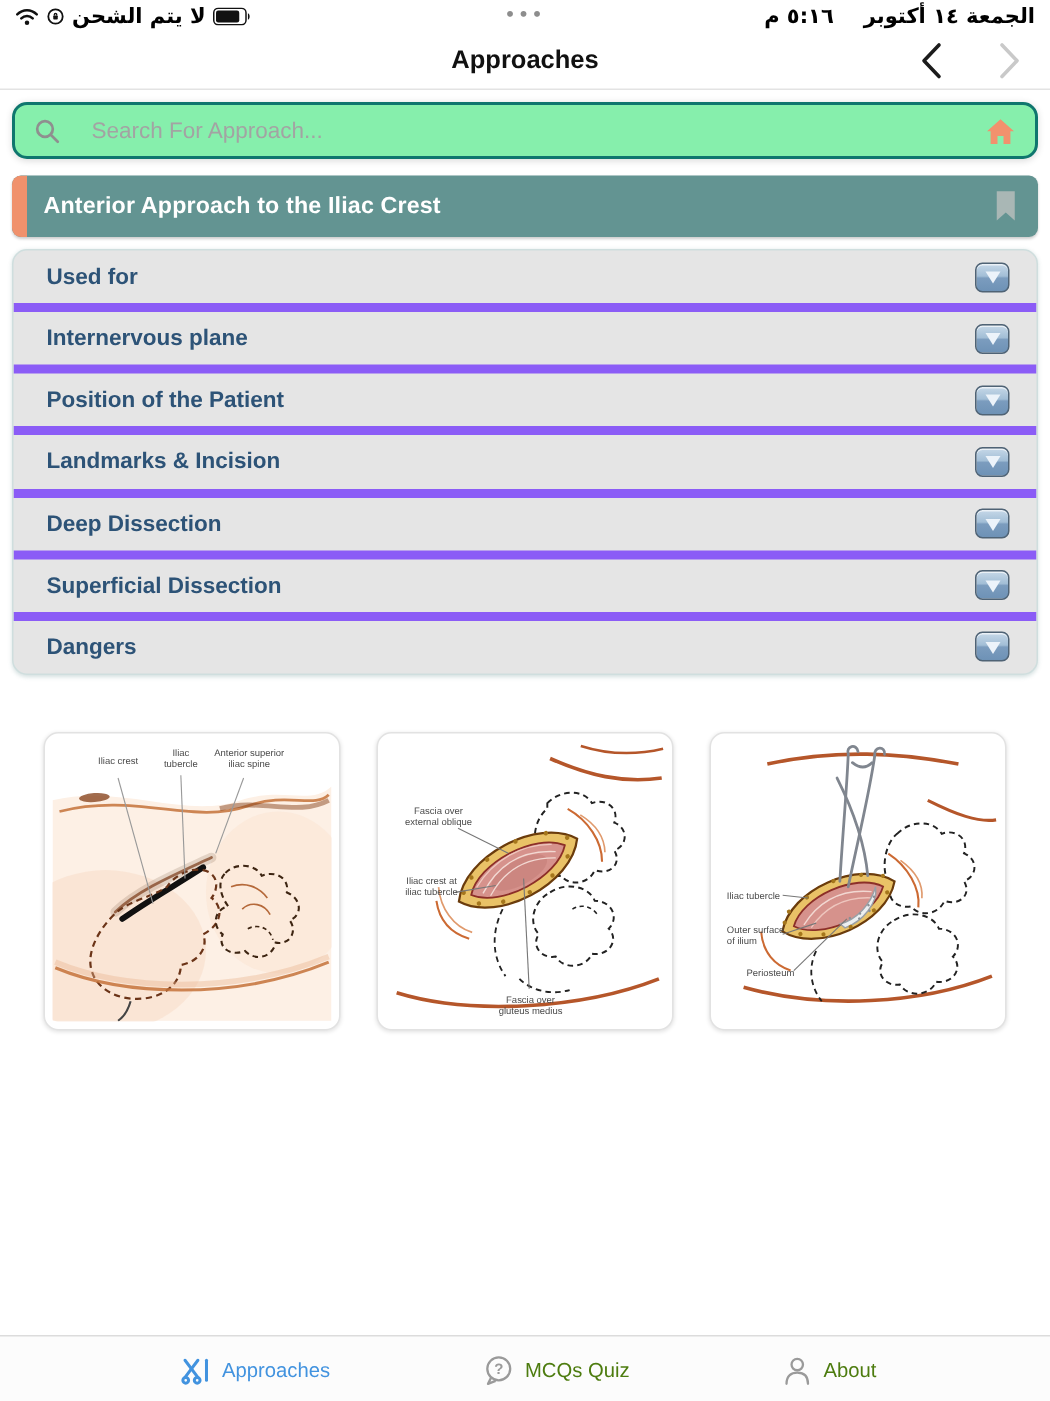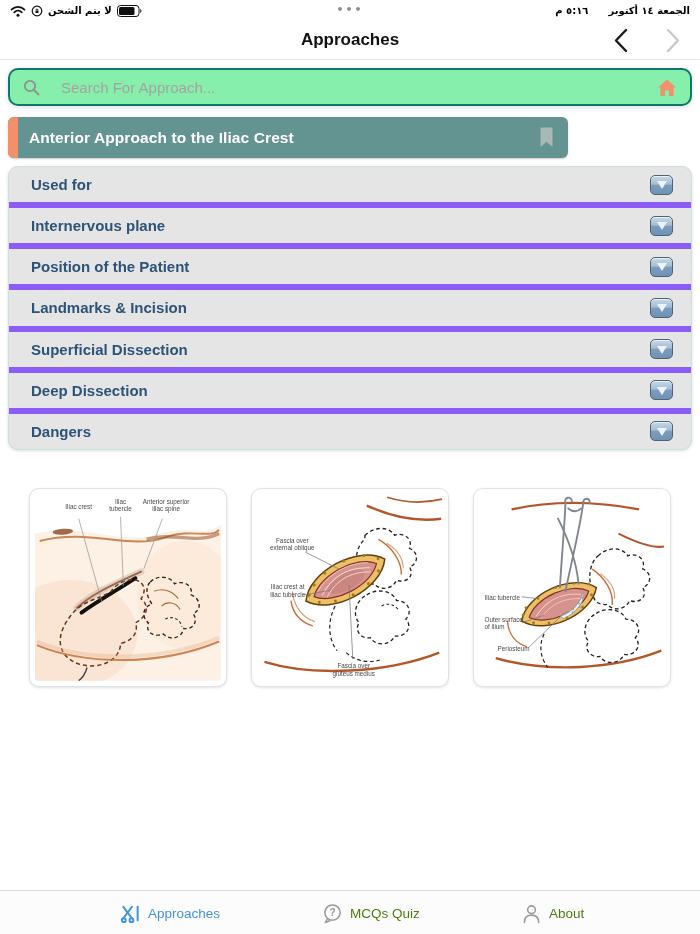--- a/index.html
+++ b/index.html
@@ -8,41 +8,41 @@
 
   
   .status-bar { position:absolute; top:0; left:0; width:700px; height:21px;
     display:flex; align-items:center; justify-content:space-between;
     padding:0 10px; font-size:12px; font-weight:bold; color:#000;
     font-family:"DejaVu Sans", sans-serif; }
   .sb-left { display:flex; align-items:center; gap:5px; }
   .sb-right { display:flex; align-items:flex-end; gap:20px; }
   .sb-dots { color:#8d8d8d; font-size:11px; letter-spacing:2px; position:absolute;
     left:50%; transform:translateX(-50%); top:3px; }
-  .sb-text { font-size:10px; font-weight:600; direction:rtl; }
+  .sb-text { font-size:14px; font-weight:600; direction:rtl; }
 
   
   .nav-bar { position:absolute; top:21px; left:0; width:700px; height:39px;
     background:#fff; border-bottom:1px solid #e3e3e3; }
   .nav-title { position:absolute; left:0; right:0; top:9px; text-align:center;
     font-size:17px; font-weight:bold; color:#111; }
   .nav-chevrons { position:absolute; right:18px; top:6px; display:flex; gap:34px; }
   .chev { width:18px; height:27px; cursor:pointer; }
 
   
   .search-bar { position:absolute; top:68px; left:8px; width:684px; height:38px;
     background:#86efac; border:2px solid #0f766e; border-radius:10px;
     box-shadow:0 1px 5px rgba(0,0,0,.14); display:flex; align-items:center;
     padding:0 13px; gap:21px; }
   .search-input { flex:1; border:none; outline:none; font-size:15px;
     color:#333; font-family:"Liberation Sans",sans-serif; background:transparent; }
   .search-input::placeholder { color:#a3a3a3; }
 
   
-  .approach-header { position:absolute; top:117px; left:8px; width:560px; height:41px;
+  .approach-header { position:absolute; top:117px; left:8px; width:684px; height:41px;
     background:#639492; border-radius:6px; overflow:hidden; display:flex;
     align-items:center; box-shadow:0 1px 2px rgba(0,0,0,.2); }
   .approach-accent { width:10px; height:100%; background:#f0916c; flex:0 0 auto; }
   .approach-title { flex:1; color:#fff; font-weight:bold; font-size:15.5px;
     padding-left:11px; letter-spacing:.1px; }
   .bookmark-btn { margin-right:14px; cursor:pointer; display:flex; }
 
   
   .sections-card { position:absolute; top:166px; left:8px; width:684px; height:284px;
     background:#e5e5e5; border:1px solid #cfdede; border-radius:10px;
@@ -171,27 +171,27 @@
         <span class="dd-tri"></span>
       </span>
   </div>
   <div class="section-row">
     <span class="section-label">Landmarks &amp; Incision</span>
     <span class="dd-btn">
         <span class="dd-tri"></span>
       </span>
   </div>
   <div class="section-row">
+    <span class="section-label">Deep Dissection</span>
+    <span class="dd-btn">
+        <span class="dd-tri"></span>
+      </span>
+  </div>
+  <div class="section-row">
     <span class="section-label">Superficial Dissection</span>
-    <span class="dd-btn">
-        <span class="dd-tri"></span>
-      </span>
-  </div>
-  <div class="section-row">
-    <span class="section-label">Deep Dissection</span>
     <span class="dd-btn">
         <span class="dd-tri"></span>
       </span>
   </div>
   <div class="section-row">
     <span class="section-label">Dangers</span>
     <span class="dd-btn">
         <span class="dd-tri"></span>
       </span>
   </div>

